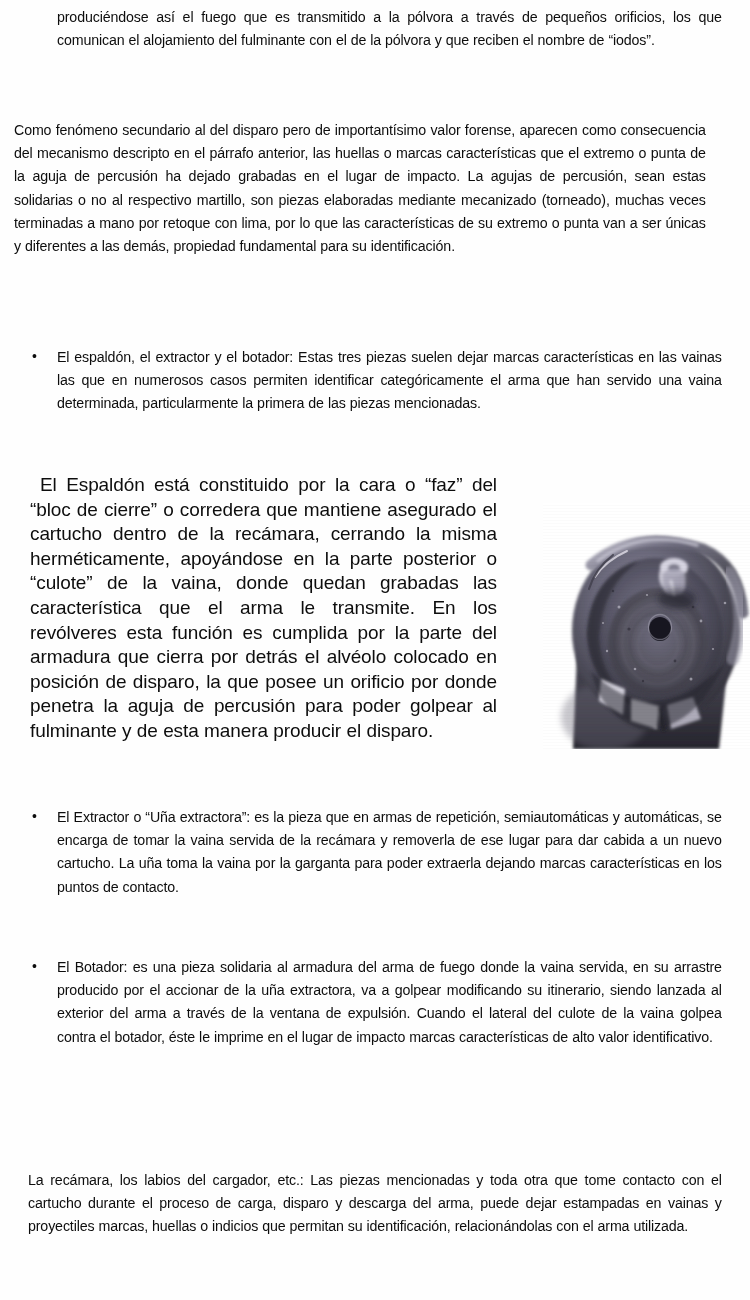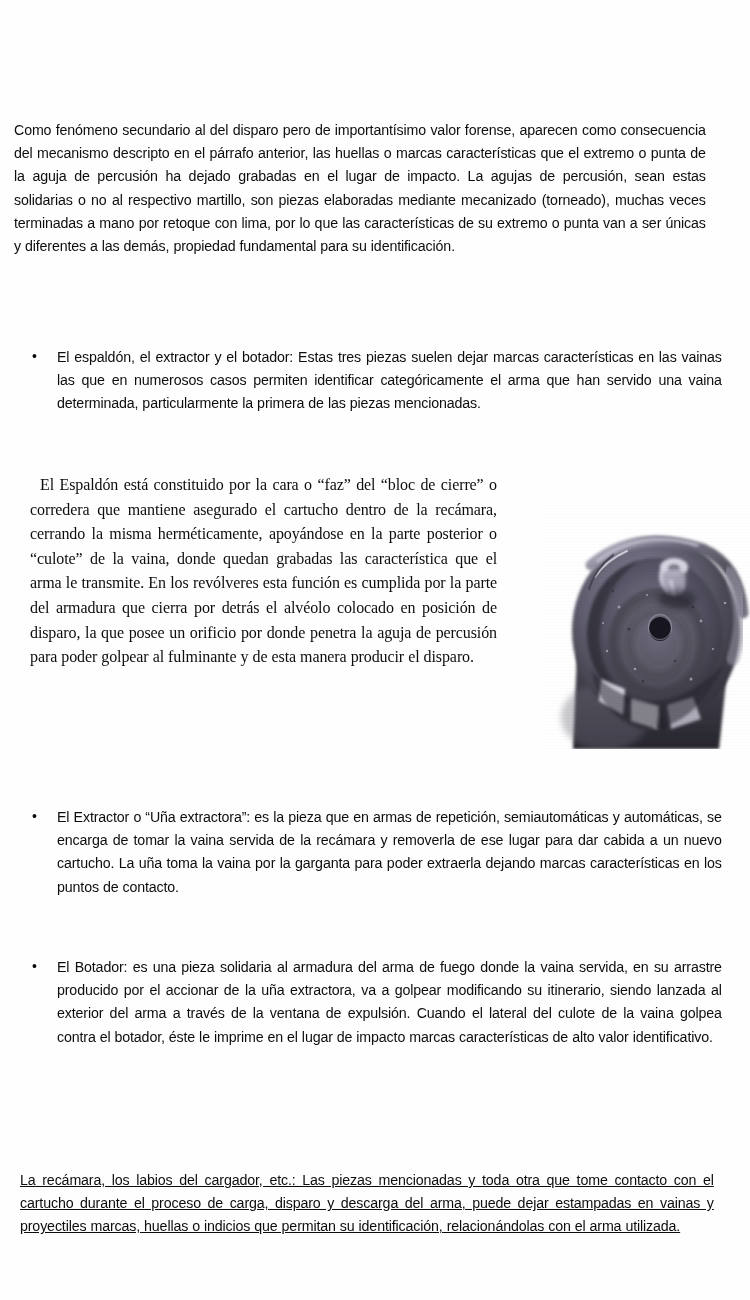--- a/index.html
+++ b/index.html
@@ -87,22 +87,22 @@
     top: 0;
     font-size: 14px;
     line-height: 23.2px;
   }
 
   
   #p-espaldon-body {
     left: 30px;
     top: 473px;
     width: 467px;
-    font-family: Liberation Serif, serif;
-    font-size: 16px;
+    font-family: Liberation Sans, sans-serif;
+    font-size: 19px;
     line-height: 24.6px;
     text-indent: 10px;
     letter-spacing: -0.1px;
   }
   #p-espaldon-body .squeeze {
     transform: scaleX(1);
     width: 100%;
   }
 
   #breech-photo {
@@ -122,24 +122,23 @@
 
   
   #bullet-botador {
     left: 30px;
     top: 955px;
     width: 692px;
   }
 
   
   #p-closing {
-    left: 20px;
+    left: 28px;
     top: 1168px;
     width: 694px;
-    text-decoration: underline;
   }
 
   
   .photo-wrap {
     width: 100%;
     height: 100%;
     position: relative;
     background: #ffffff;
   }
   .photo-wrap svg { display: block; }
@@ -152,20 +151,23 @@
     opacity: 0.035;
     background:
       repeating-linear-gradient(0deg, rgba(0,0,0,.5) 0 1px, transparent 1px 3px);
   }
 </style>
 </head>
 <body>
 
 <div class="page">
 
+  <div class="para narrowfont" id="p-intro">
+    <span class="squeeze">produciéndose así el fuego que es transmitido a la pólvora a través de pequeños orificios, los que comunican el alojamiento del fulminante con el de la pólvora y que reciben el nombre de “iodos”.</span>
+  </div>
 
   <div class="para narrowfont" id="p-secondary">
     <span class="squeeze">Como fenómeno secundario al del disparo pero de importantísimo valor forense, aparecen como consecuencia del mecanismo descripto en el párrafo anterior, las huellas o marcas características que el extremo o punta de la aguja de percusión ha dejado grabadas en el lugar de impacto. La agujas de percusión, sean estas solidarias o no al respectivo martillo, son piezas elaboradas mediante mecanizado (torneado), muchas veces terminadas a mano por retoque con lima, por lo que las características de su extremo o punta van a ser únicas y diferentes a las demás, propiedad fundamental para su identificación.</span>
   </div>
 
   <div class="para narrowfont" id="bullet-espaldon">
     <div class="bullet-row">
       <span class="bullet-dot">•</span>
       <span class="squeeze">El espaldón, el extractor y el botador: Estas tres piezas suelen dejar marcas características en las vainas las que en numerosos casos permiten identificar categóricamente el arma que han servido una vaina determinada, particularmente la primera de las piezas mencionadas.</span>
     </div>

